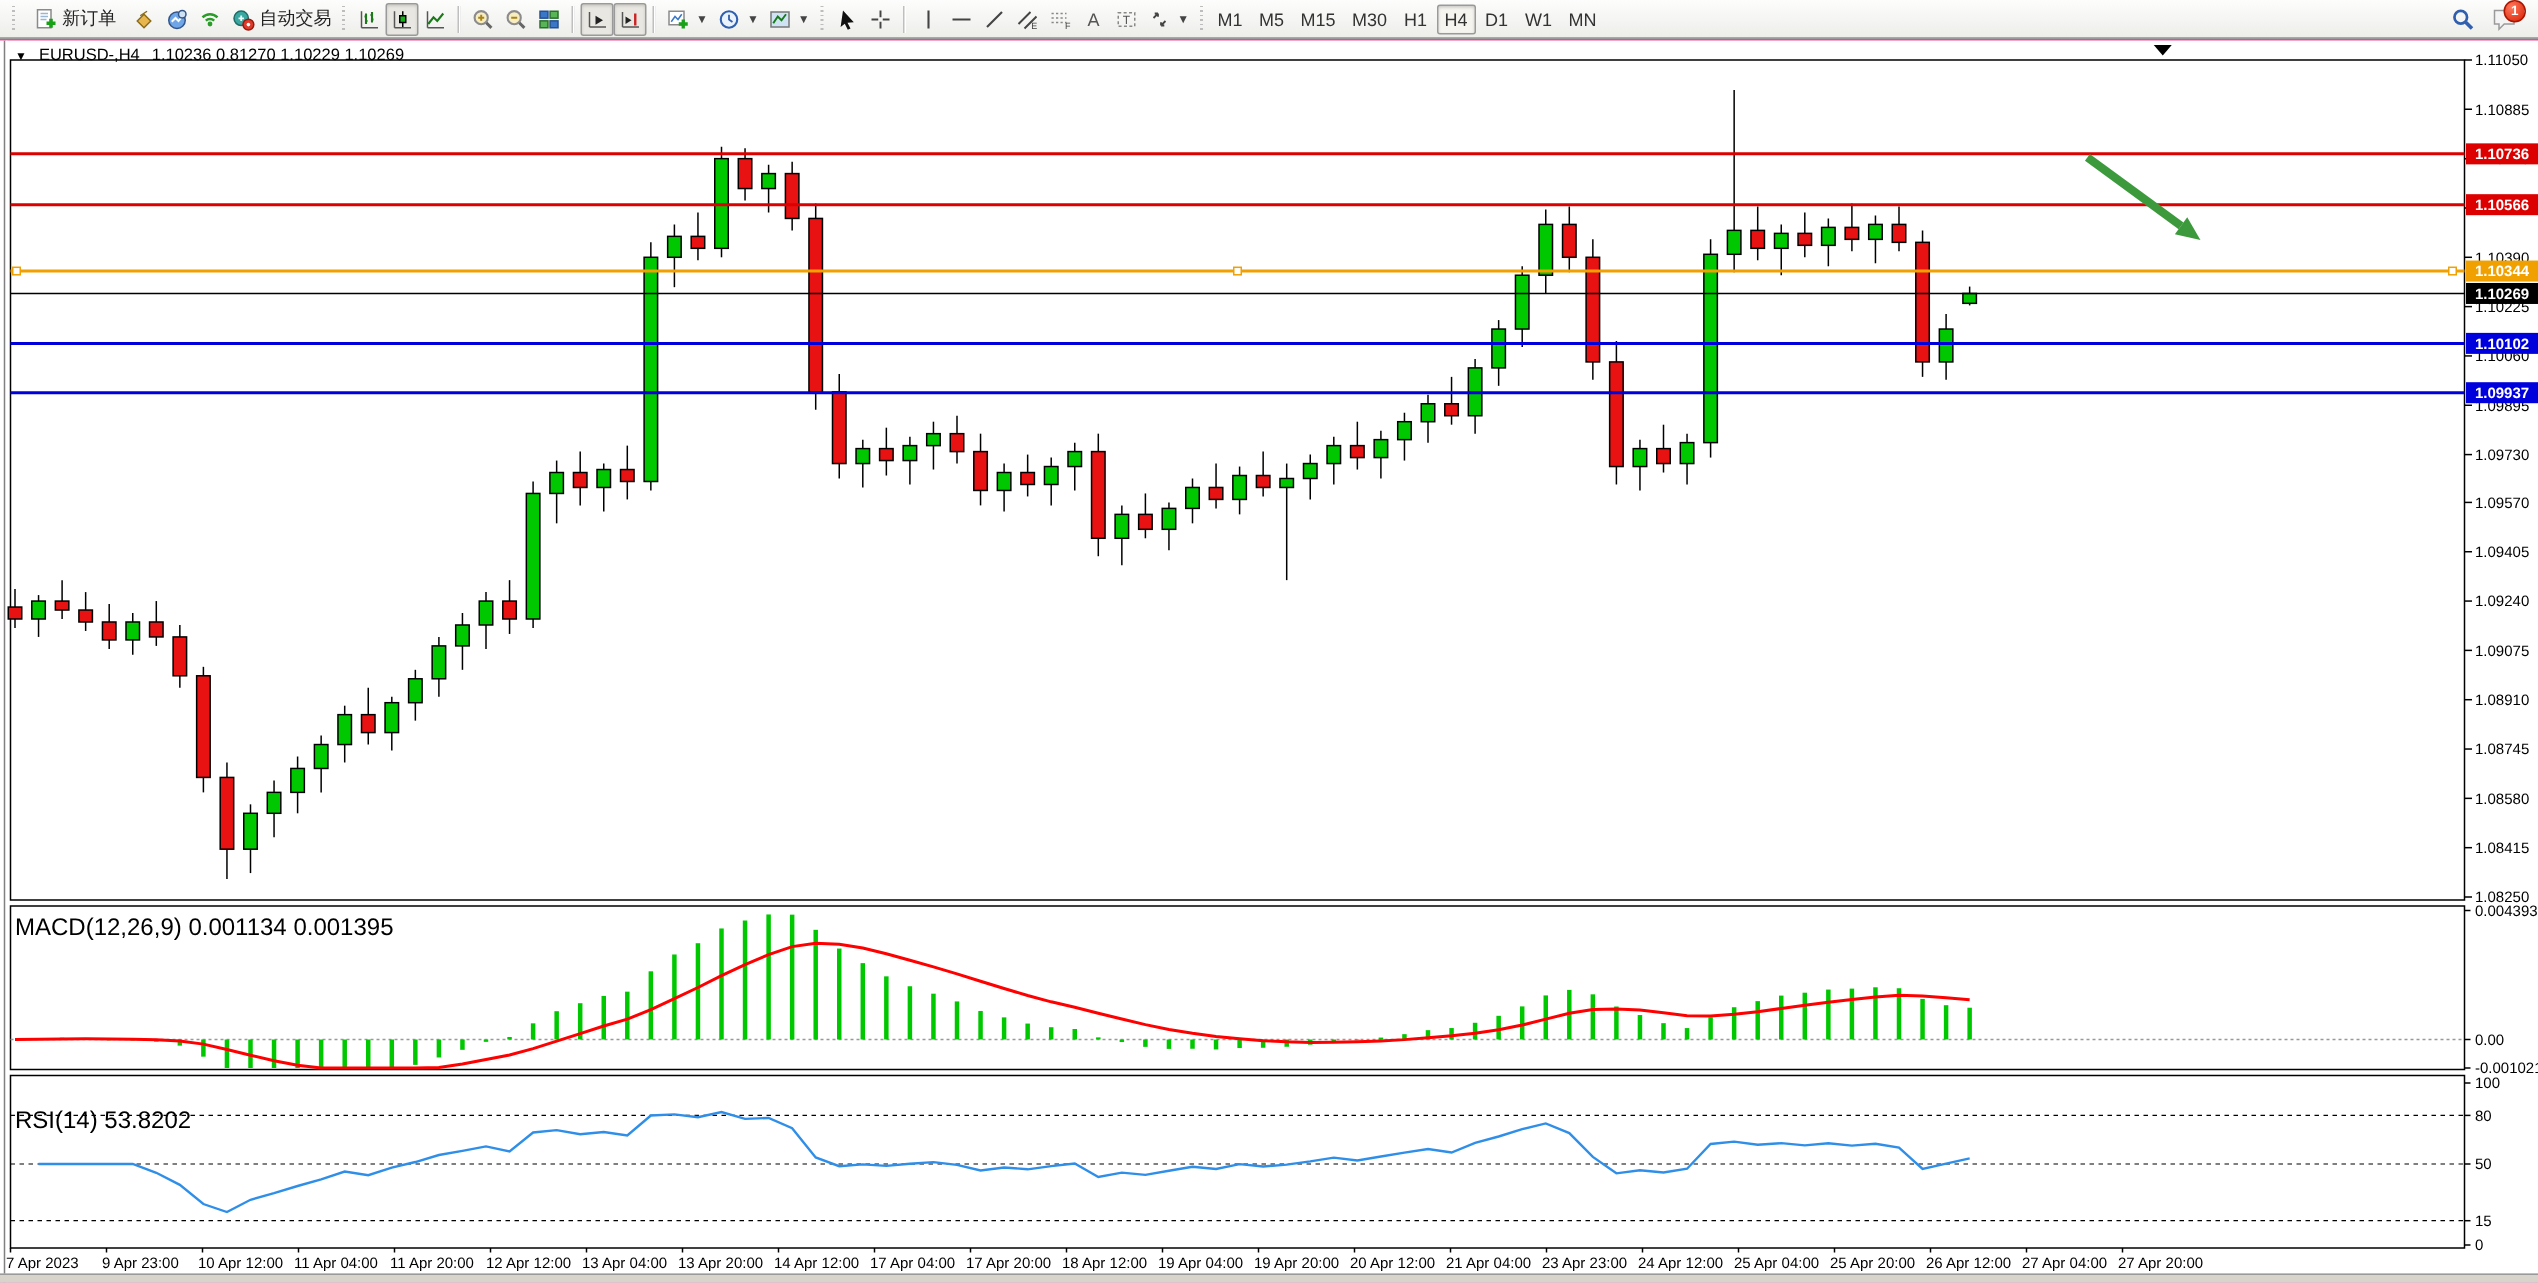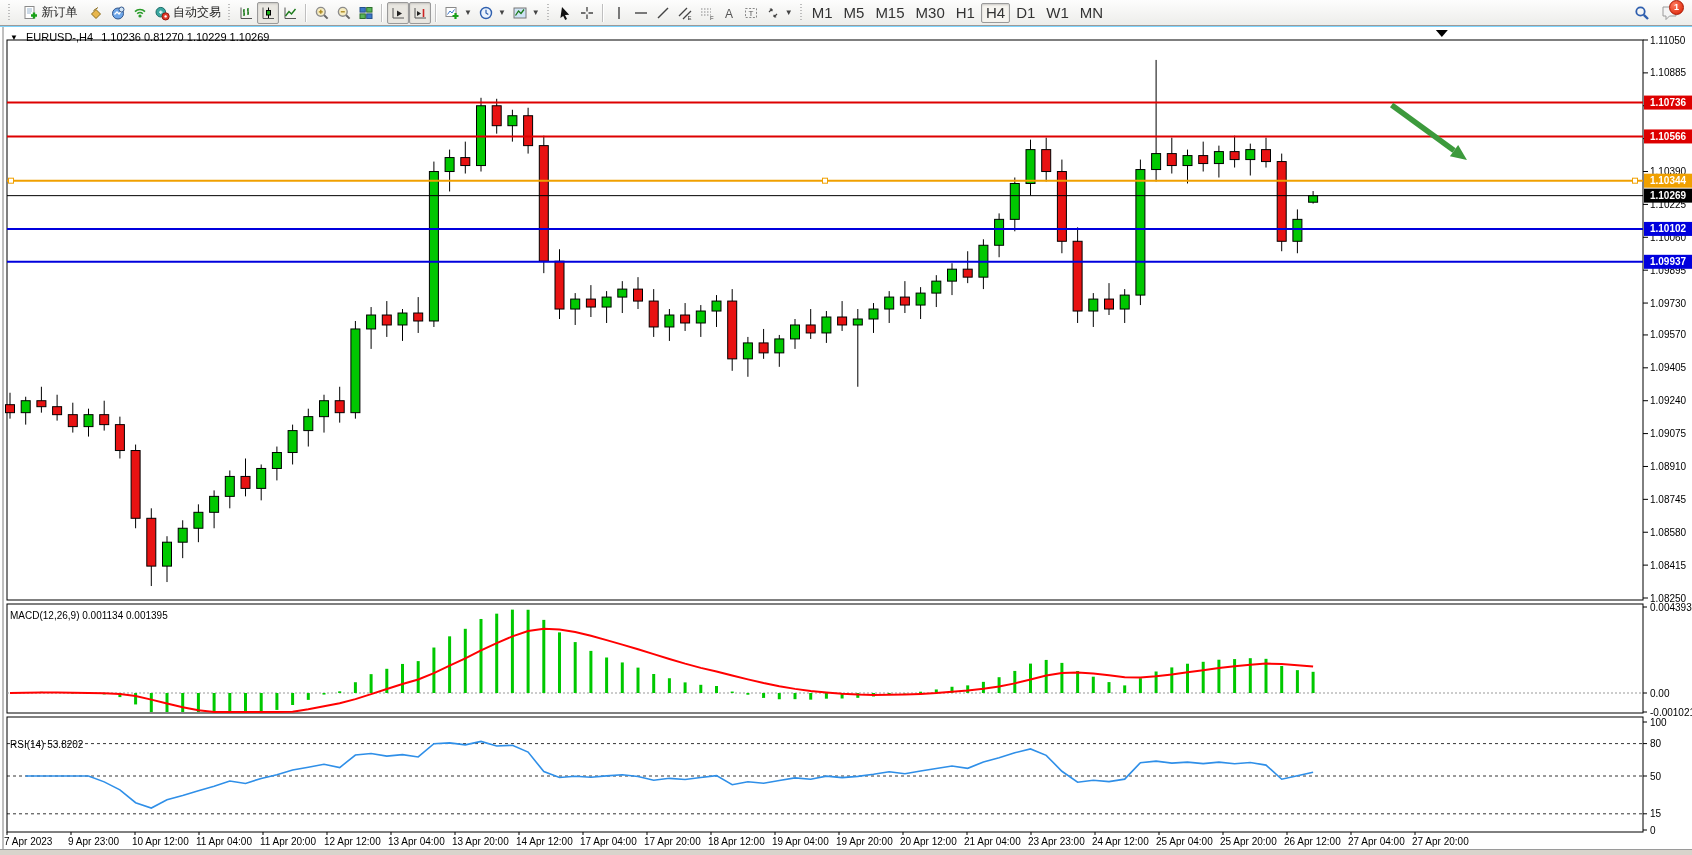--- a/index.html
+++ b/index.html
@@ -1,44 +1,44 @@
 <!DOCTYPE html>
 <html><head>
 <meta charset="utf-8">
 <style>
   html,body{margin:0;padding:0;background:#d4d0c8;font-family:"Liberation Sans",sans-serif;}
-  #app{position:relative;width:1692px;height:855px;background:#7dd3fc;overflow:hidden;}
+  #app{position:relative;width:1692px;height:855px;background:#ec4899;overflow:hidden;}
   
   .toolbar{position:absolute;left:0;top:0;width:1692px;height:26px;
     background:linear-gradient(#fdfdfd,#ededea);border-bottom:1px solid #9a9a9a;
     display:flex;align-items:center;box-sizing:border-box;padding:0 4px;}
   .tb-grip{width:5px;height:18px;margin:0 3px;
     background:repeating-linear-gradient(#bdbdbd 0 1px,transparent 1px 3px);
     background-size:2px 100%;background-repeat:no-repeat;background-position:1px 0;}
   .tb-sep{width:1px;height:18px;background:#bfbfbf;border-right:1px solid #fff;margin:0 4px;}
   .tb-btn{display:flex;align-items:center;gap:3px;height:22px;min-width:22px;
     padding:0 2px;border:1px solid transparent;background:transparent;border-radius:2px;
     font-family:"Liberation Sans",sans-serif;font-size:12px;color:#222;justify-content:center;cursor:default;}
   .tb-btn.pressed{background:#e9e7e1;border:1px solid #9a9a9a;box-shadow:inset 0 1px 2px rgba(0,0,0,.15);}
   .tb-btn .caret{font-size:8px;color:#444;margin-left:1px;}
   .tb-btn svg{display:block;}
   .tf-btn{height:20px;min-width:26px;border:1px solid transparent;background:transparent;
-    font-family:"Liberation Sans",sans-serif;font-size:15px;color:#333;padding:0 4px;border-radius:2px;}
+    font-family:"Liberation Sans",sans-serif;font-size:12px;color:#333;padding:0 4px;border-radius:2px;}
   .tf-btn.active{background:#f6f4ef;border:1px solid #9a9a9a;box-shadow:inset 0 1px 2px rgba(0,0,0,.18);}
   .tb-right{margin-left:auto;display:flex;align-items:center;gap:6px;padding-right:6px;}
   .chat-wrap{position:relative;width:22px;height:22px;}
   .chat-badge{position:absolute;right:-2px;top:-2px;width:13px;height:13px;border-radius:50%;
     background:radial-gradient(circle at 35% 30%,#ff7a5e,#d81e00);color:#fff;font-size:9px;
     font-weight:bold;display:flex;align-items:center;justify-content:center;border:1px solid #a91500;}
   
   .chart-wrap{position:absolute;left:0;top:27px;width:1692px;height:828px;background:#fff;}
   #chart-svg{position:absolute;left:0;top:0;}
   .chart-title{position:absolute;left:10px;top:4px;font-size:11px;color:#000;display:flex;gap:8px;align-items:center;}
   .chart-title .tri{font-size:8px;color:#000;}
-  .ind-label{position:absolute;left:10px;font-size:10px;color:#000;}
+  .ind-label{position:absolute;left:10px;font-size:16px;color:#000;}
 </style>
 </head>
 <body>
 <div id="app">
 
 <div class="toolbar">
   <div class="tb-grip"></div>
 
   <button class="tb-btn" style="min-width:70px">
     <span>

